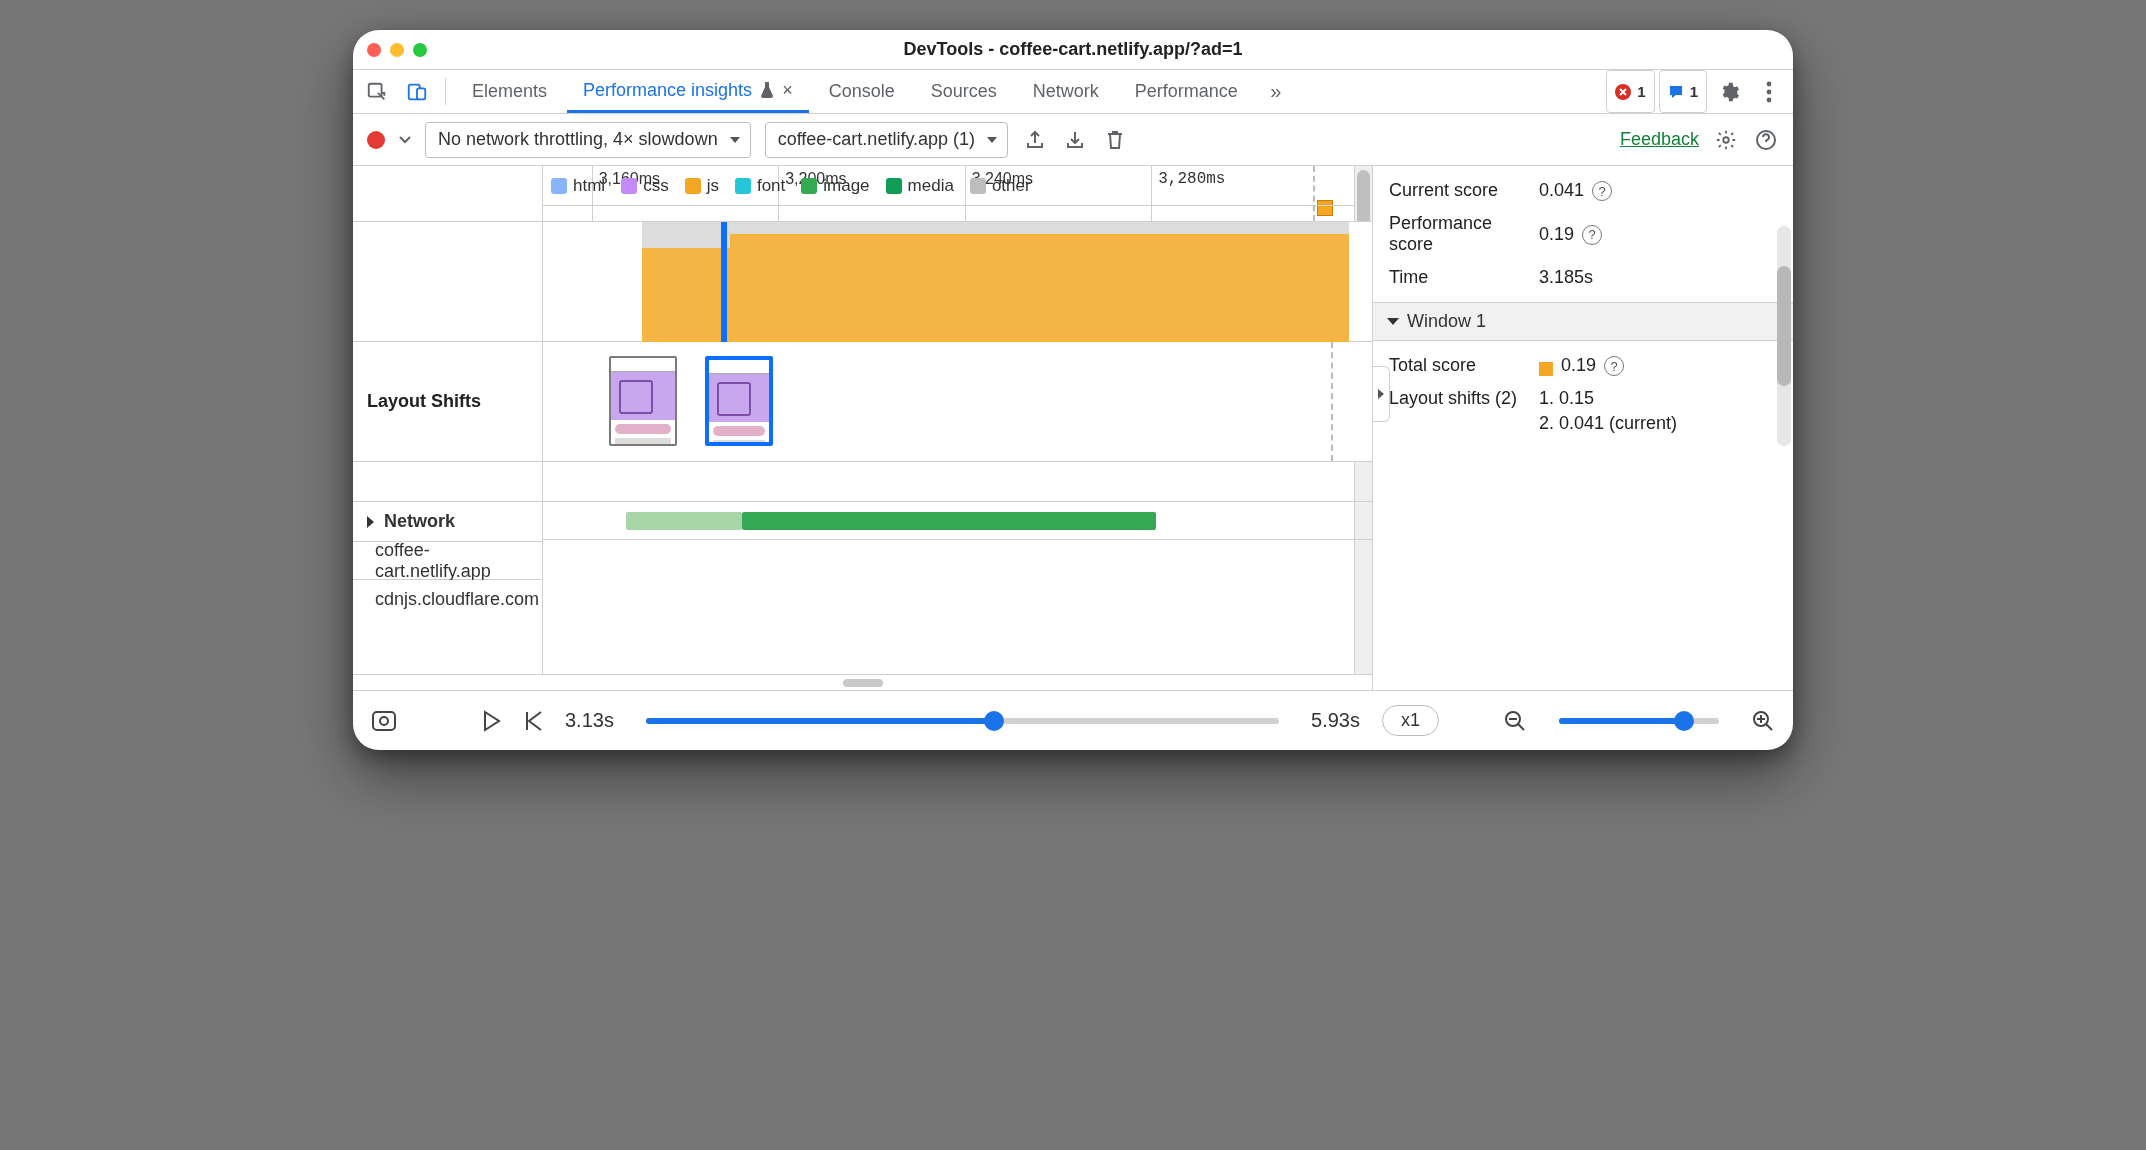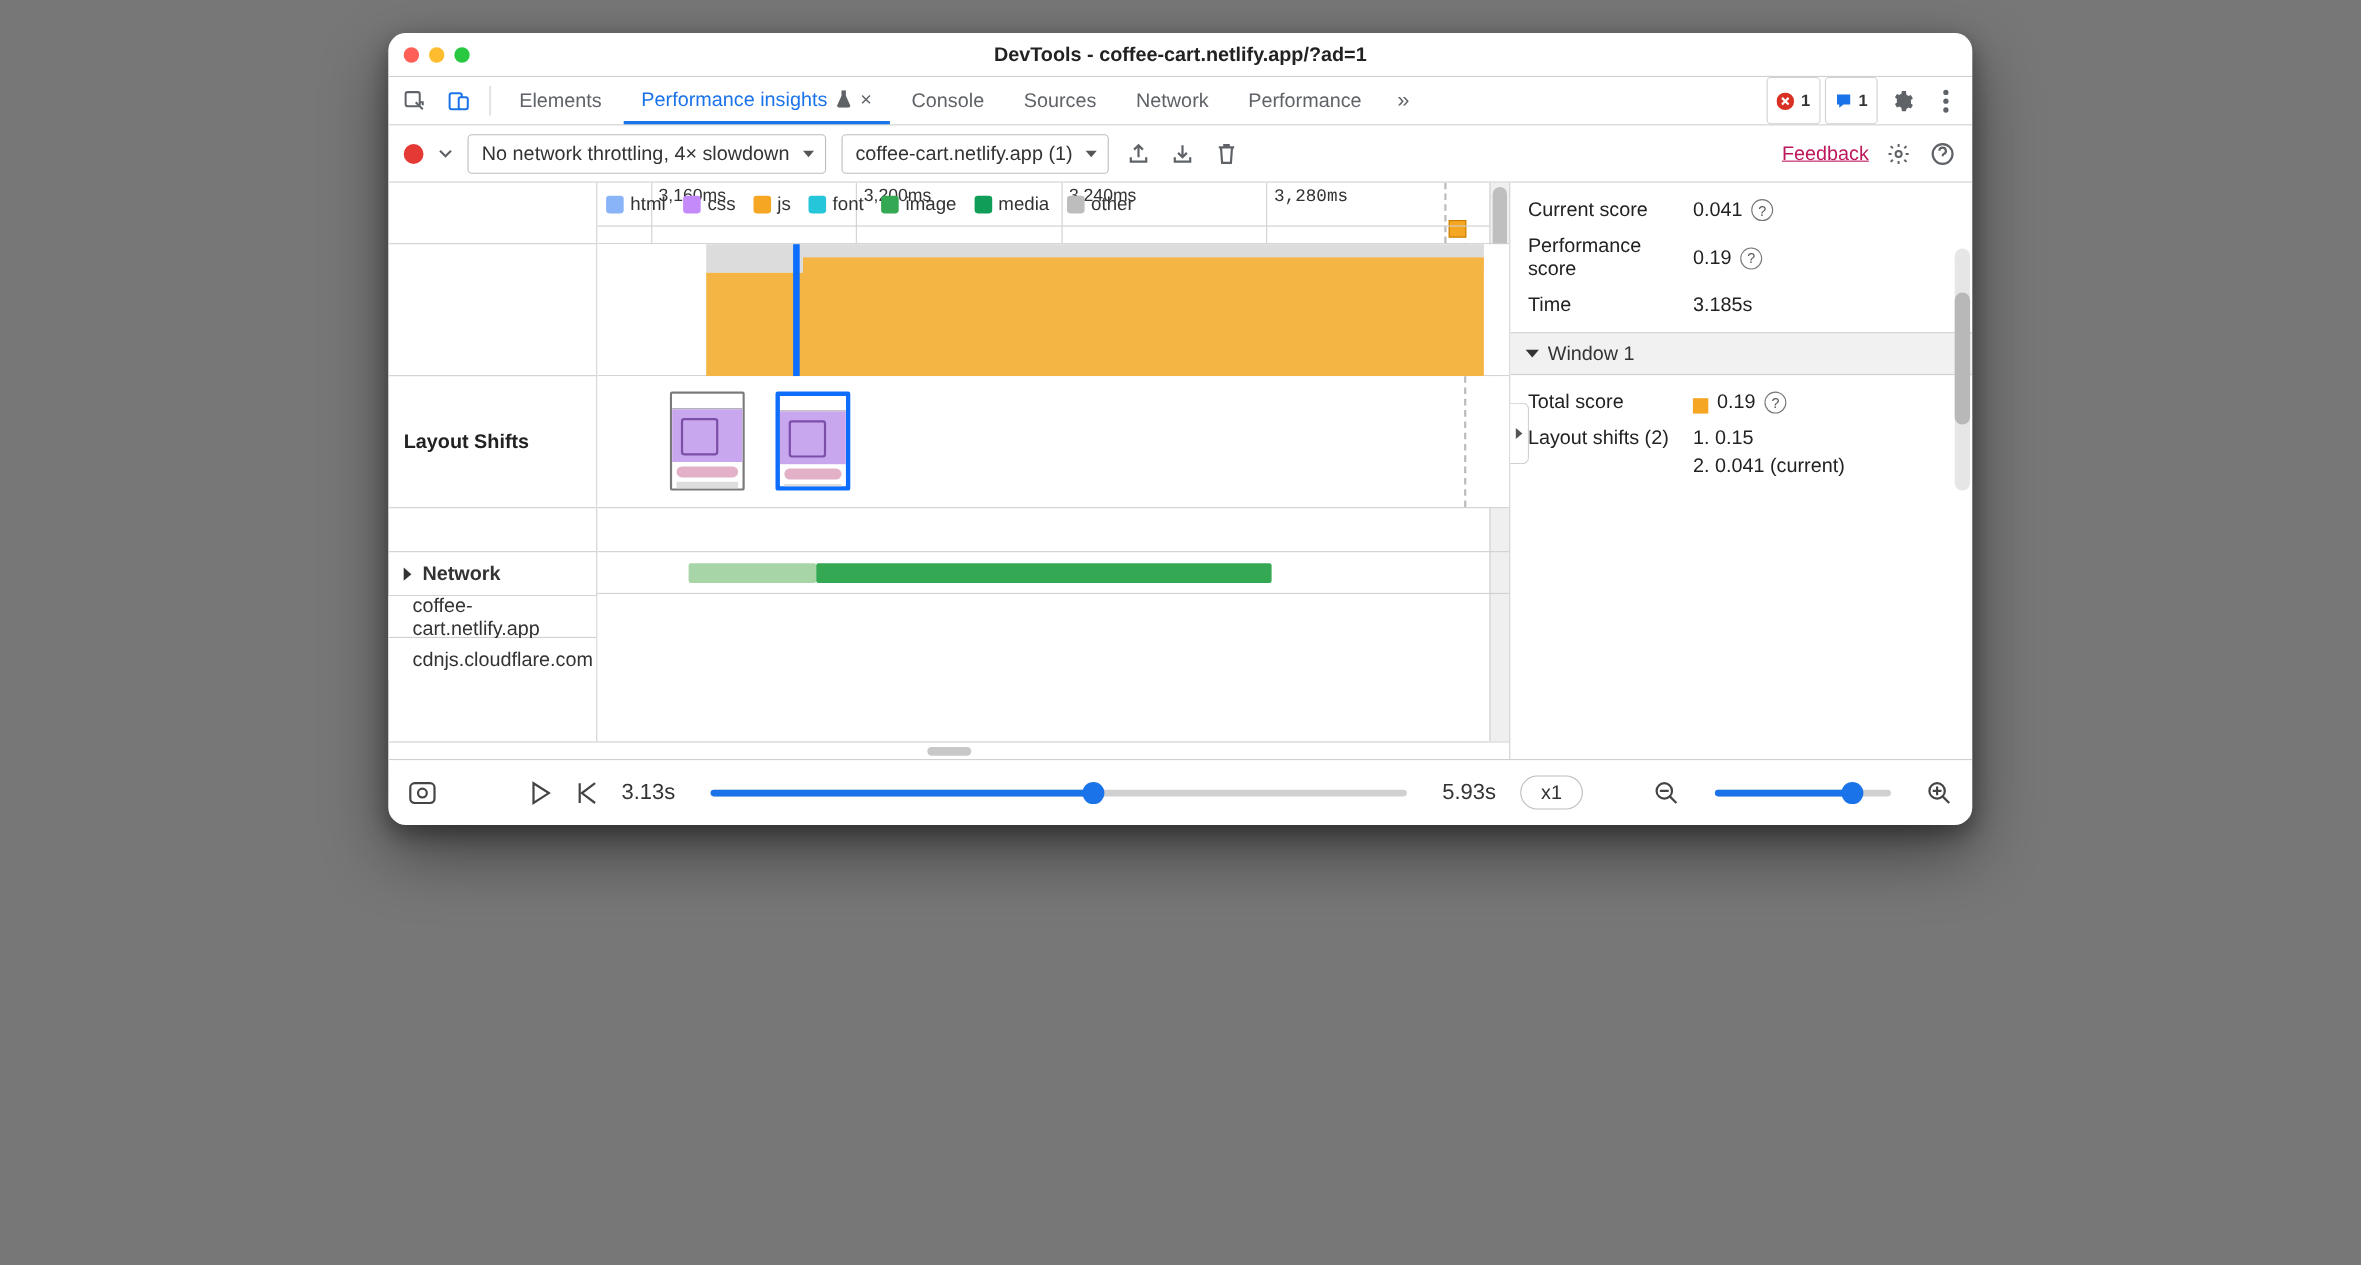--- a/index.html
+++ b/index.html
@@ -15,21 +15,21 @@
     --toolbar-h: 52px;
   }
   * { box-sizing: border-box; }
   html, body { margin:0; padding:0; height:100%; background:#777; font-family: "Helvetica Neue", Arial, sans-serif; }
   body { display:flex; align-items:flex-start; justify-content:center; padding:30px; }
 
   .window {
     width: 1440px;
     height: 720px;
     background: var(--bg);
-    border-radius: 16px;
+    border-radius: 26px;
     box-shadow: 0 25px 60px rgba(0,0,0,0.45), 0 8px 20px rgba(0,0,0,0.35);
     overflow: hidden;
     display:flex;
     flex-direction:column;
     color: var(--text);
     font-size: 18px;
     position: relative;
   }
 
   
@@ -80,21 +80,21 @@
     height: 36px; border:1px solid var(--border-dark); border-radius:4px;
     display:flex; align-items:center; padding:0 32px 0 12px; position:relative; background:#fff;
     color:#333; white-space:nowrap;
   }
   .select::after{
     content:""; position:absolute; right:10px; top:50%; width:0;height:0;
     border-left:5px solid transparent;border-right:5px solid transparent;border-top:6px solid #555;
     transform:translateY(-50%);
   }
   .tb-icon { width:26px; height:26px; display:flex; align-items:center; justify-content:center; color:#5f6368;}
-  .feedback { text-decoration: underline; color:#be185d; }
+  .feedback { text-decoration: underline; color:#15803d; }
 
   
   .main { flex:1; display:flex; overflow:hidden; min-height:0;}
   .left { flex:1; display:flex; flex-direction:column; border-right:1px solid var(--border); min-width:0; position:relative;}
   .right { width:420px; display:flex; flex-direction:column; overflow:hidden; position:relative;}
 
   
   .timeline-area { flex:1; display:flex; min-height:0; position:relative;}
   .rowheads { width:190px; border-right:1px solid var(--border); display:flex; flex-direction:column; }
   .rowheads .head { border-bottom:1px solid var(--border); display:flex; align-items:center; padding:0 14px; }

